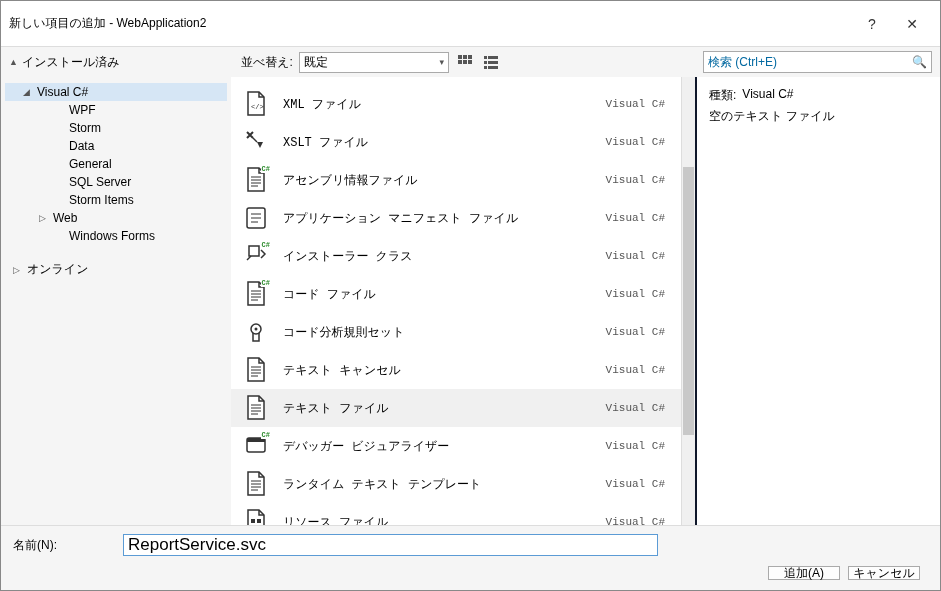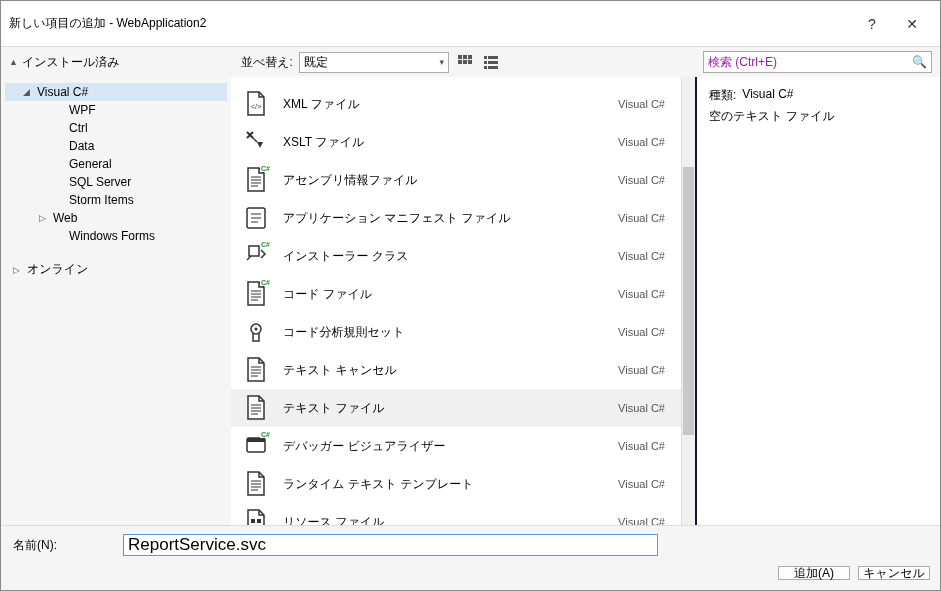--- a/index.html
+++ b/index.html
@@ -34,55 +34,55 @@
     .topbar .right-col { width: 245px; padding: 0 8px; }
     .tri { font-size: 9px; color: #555; }
     .sort-select {
       width: 150px; height: 21px; border: 1px solid #aaa; background:#fff;
       display:flex; align-items:center; padding: 0 4px; justify-content:space-between;
     }
     .view-btn { width:20px; height:20px; display:flex; align-items:center; justify-content:center; }
     .view-btn svg { width:16px; height:16px; }
     .search-box {
       width: 100%; height: 22px; border: 1px solid #aaa; background:#fff;
-      display:flex; align-items:center; padding: 0 4px; justify-content:space-between; color:#a21caf;
+      display:flex; align-items:center; padding: 0 4px; justify-content:space-between; color:#0369a1;
     }
     .main { flex:1; display:flex; overflow:hidden; }
     .sidebar {
       width: 230px; background:#f5f5f5; padding: 6px 4px; overflow-y:auto;
     }
     .tree-item { display:flex; align-items:center; gap:4px; padding: 2px 4px; cursor:default; }
     .tree-item.selected { background:#d6e6f5; }
     .tree-indent0 { padding-left: 18px; }
     .tree-indent1 { padding-left: 34px; }
     .tree-indent2 { padding-left: 50px; }
     .tree-arrow { width:10px; display:inline-block; font-size:9px; color:#555;}
     .empty-arrow { width:10px; display:inline-block; }
     .center {
-      flex:1; display:flex; overflow:hidden; background:#fff;
+      flex:1; display:flex; overflow:hidden; background:#fff;font-family:Liberation Mono, monospace;
     }
     .item-list { flex:1; overflow-y:auto; padding: 8px 0; }
     .item-row {
       display:flex; align-items:center; height:38px; padding: 0 12px; gap: 14px;
     }
     .item-row.selected { background:#f0f0f0; }
     .item-icon { width:26px; height:26px; display:flex; align-items:center; justify-content:center; position:relative;}
     .item-icon svg { width:24px; height:26px; }
     .item-name { flex:1; font-size:12px; }
     .item-lang { color:#555; font-size:11px; padding-right:4px; }
     .scrollbar-fake { width:14px; background:#f0f0f0; border-left:1px solid #ddd; position:relative; }
     .scrollbar-thumb { position:absolute; left:1px; right:1px; top:20%; height:60%; background:#c8c8c8; }
     .details {
       width: 245px; padding: 10px 12px; font-size:12px;
       border-left: 2px solid #0f172a;
     }
     .details .row { display:flex; gap:6px; margin-bottom:4px;}
     .footer {
       border-top: 1px solid #ddd; background:#f5f5f5;
-      padding: 8px 10px 10px 12px;
+      padding: 8px 20px 10px 12px;
       display:flex; flex-direction:column; gap:10px;
     }
     .name-row { display:flex; align-items:center; gap:10px; }
     .name-row label { width: 100px; }
     .name-input {
       flex:1; max-width:535px; height:22px; border:1px solid #5b9bd5; padding:0 4px; font-size:17px;
       background:#fff;
     }
     .btn-row { display:flex; justify-content:flex-end; gap:8px; }
     .btn {
@@ -149,21 +149,21 @@
     <div class="tree-item tree-indent0 selected">
       <span class="tree-arrow">◢</span>
       <span>Visual C#</span>
     </div>
     <div class="tree-item tree-indent2">
         <span class="empty-arrow"></span>
         <span>WPF</span>
       </div>
     <div class="tree-item tree-indent2">
         <span class="empty-arrow"></span>
-        <span>Ctrl</span>
+        <span>Storm</span>
       </div>
     <div class="tree-item tree-indent2">
         <span class="empty-arrow"></span>
         <span>Data</span>
       </div>
     <div class="tree-item tree-indent2">
         <span class="empty-arrow"></span>
         <span>General</span>
       </div>
     <div class="tree-item tree-indent2">

